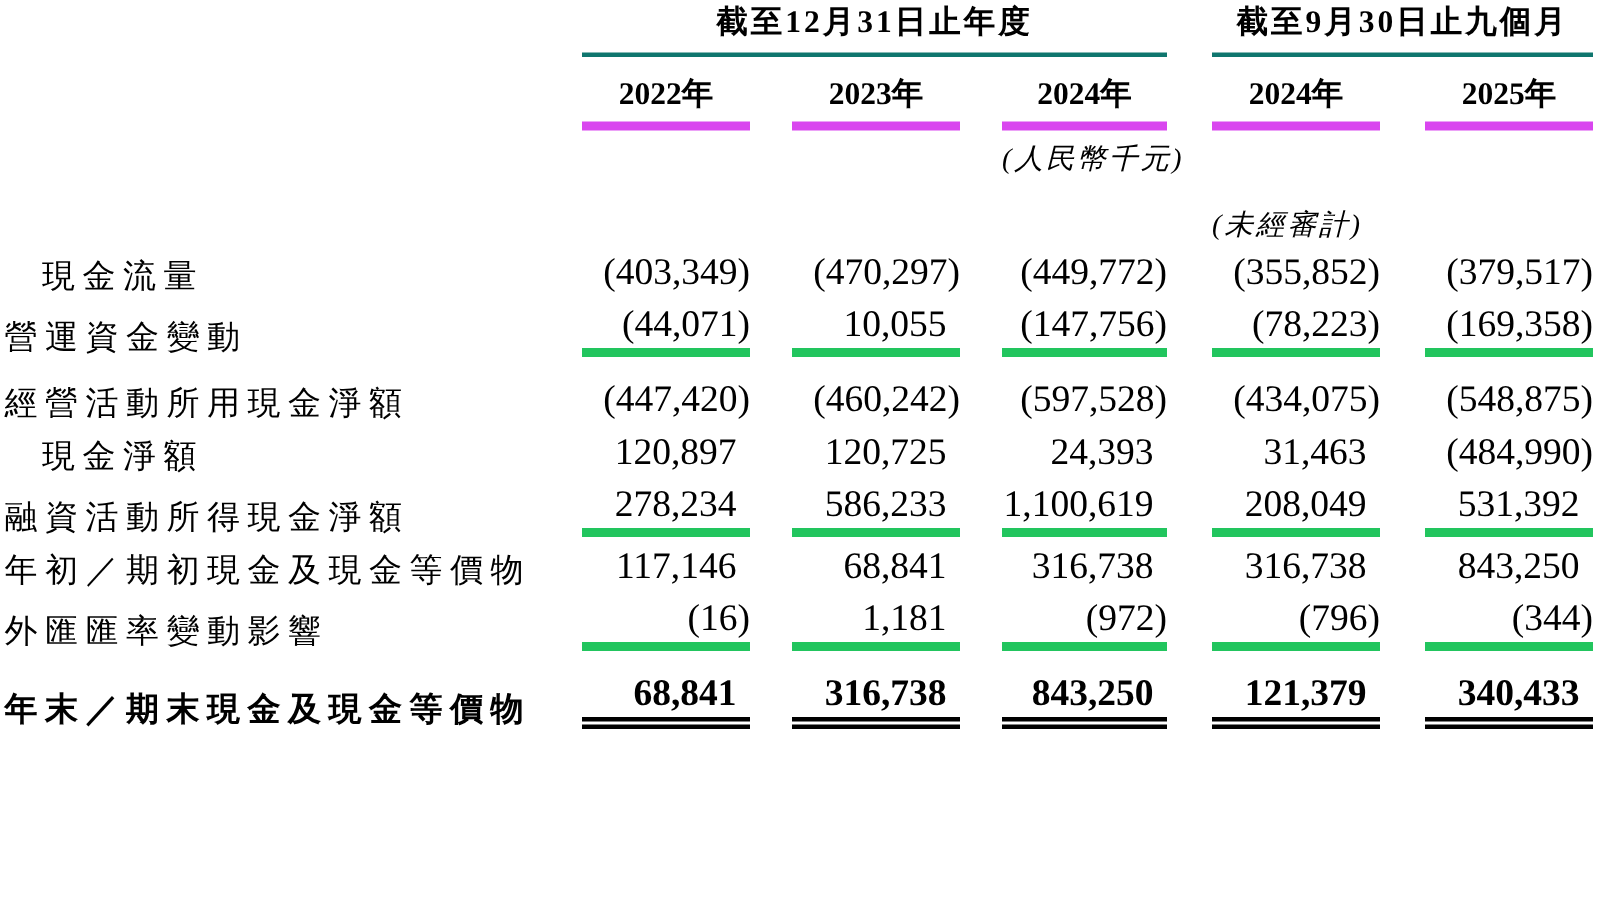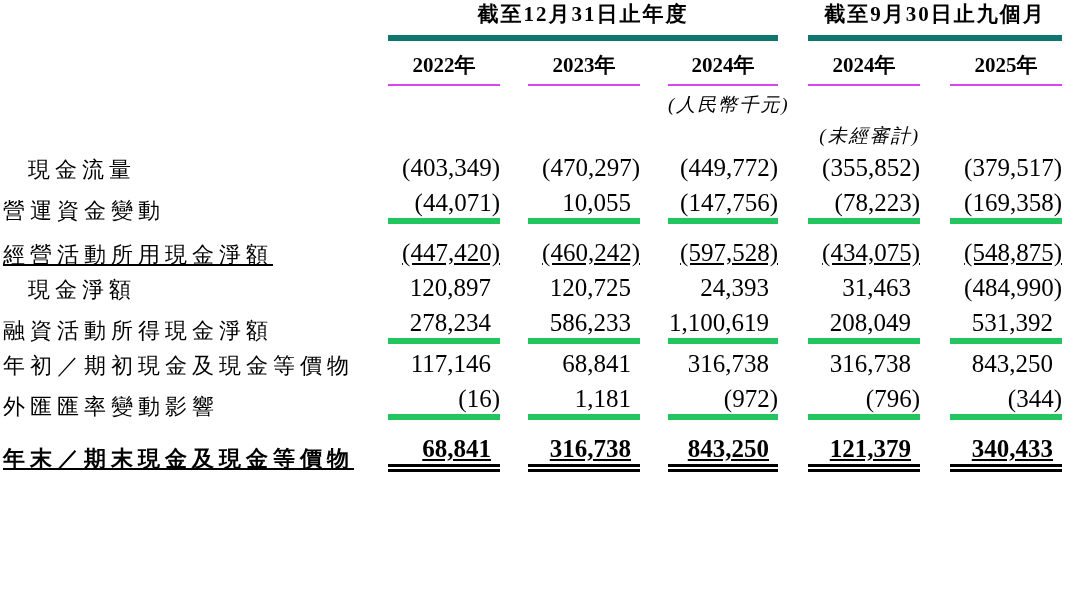--- a/index.html
+++ b/index.html
@@ -23,48 +23,48 @@
     padding: 0;
     vertical-align: bottom;
     font-weight: normal;
   }
   
   .group-hdr .gbox {
     font-weight: bold;
     font-size: 21px;
     letter-spacing: 2px;
     text-align: center;
-    border-bottom: 6px solid #0f766e;
+    border-bottom: 3px solid #0f766e;
     padding-bottom: 7px;
     white-space: nowrap;
   }
   .group-hdr.g2 .gbox { margin-left: 30px; }
   .yr .ybox {
     font-weight: bold;
     font-size: 21px;
     text-align: center;
-    border-bottom: 2px solid #d946ef;
+    border-bottom: 6px solid #d946ef;
     padding: 10px 0 5px 0;
     white-space: nowrap;
   }
   .note {
     font-style: italic;
     font-size: 19px;
     letter-spacing: 2px;
     white-space: nowrap;
   }
   .note-unit { text-align: right; padding: 6px 0 1px 0; }
-  .note-unaudited { text-align: right; padding: 4px 0 1px 0; }
+  .note-unaudited { text-align: left; padding: 4px 0 1px 0; margin-top: 13px; }
   
   .c2 .box, .c3 .box { margin-left: 28px; }
   .c4 .box, .c5 .box { margin-left: 30px; }
   
   tbody td { padding-top: 4px; padding-bottom: 2px; }
   tbody tr.first td { padding-top: 12px; }
-  tbody tr.gap-before td { padding-top: 13px; text-decoration: underline; }
+  tbody tr.gap-before td { padding-top: 13px; }
   .lbl {
     font-size: 22px;
     letter-spacing: 5px;
     line-height: 27px;
     padding-left: 3px;
     white-space: nowrap;
   }
   tr.indent .lbl-text { padding-left: 25px; }
   .num .box {
     font-size: 25px;

